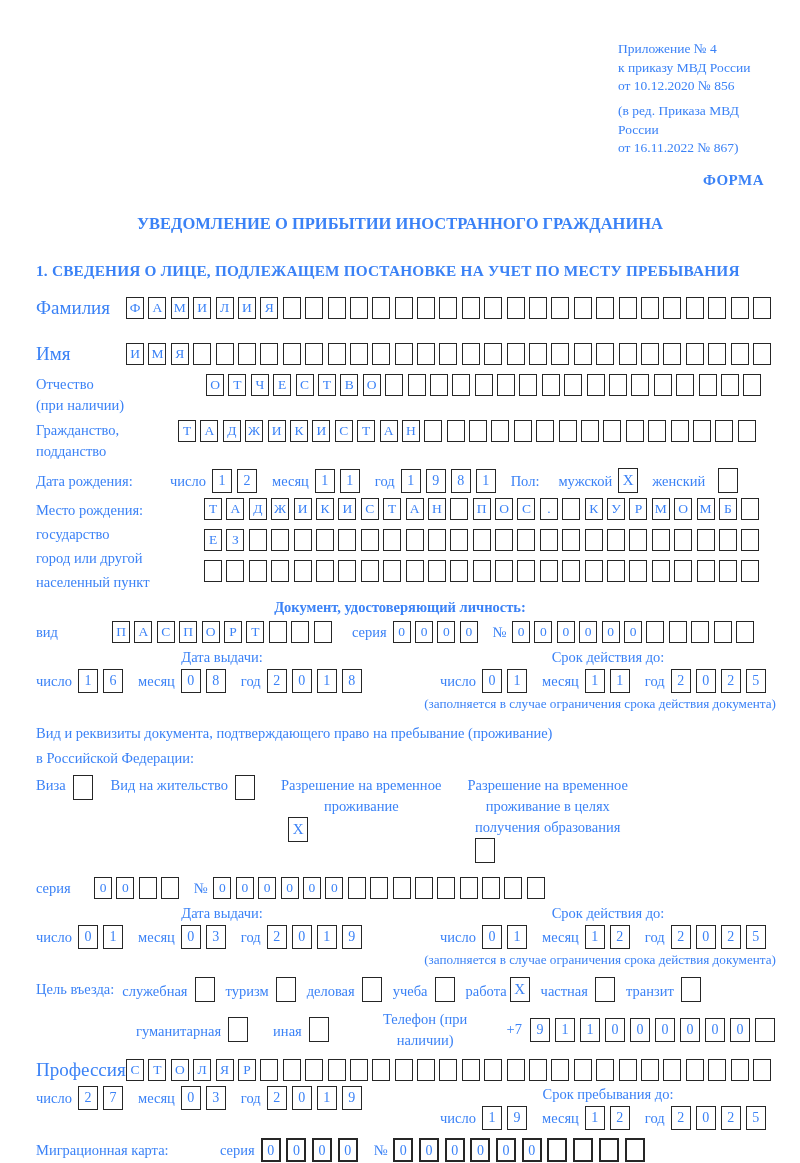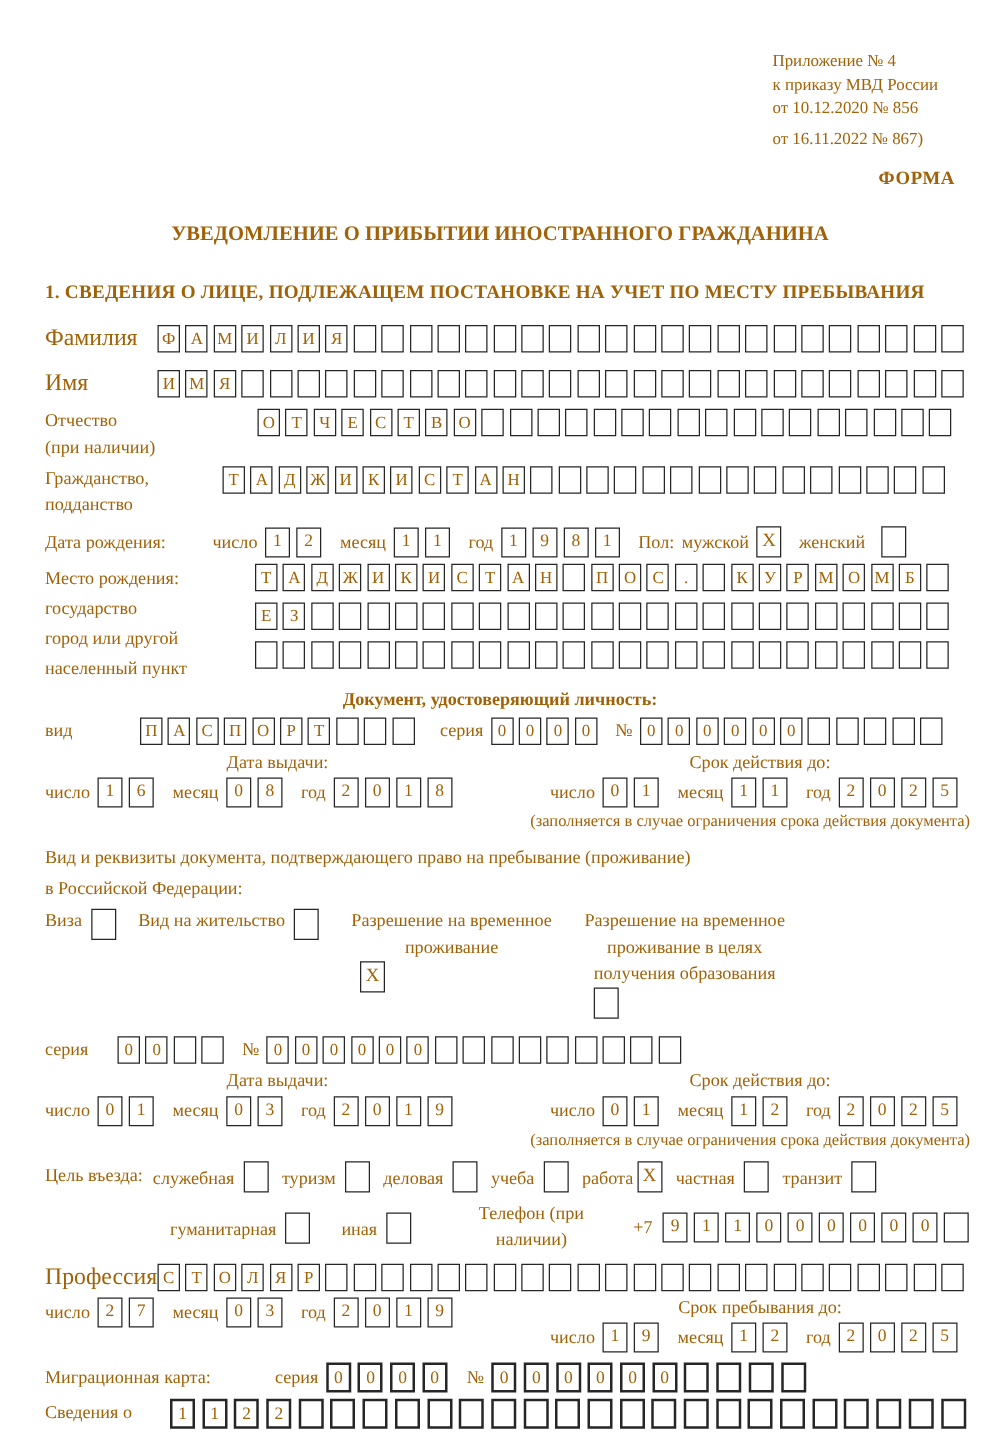--- a/index.html
+++ b/index.html
@@ -2,21 +2,21 @@
 <html><head>
 <meta charset="utf-8">
 <style>
   * { box-sizing: border-box; margin: 0; padding: 0; }
   html, body { background: #ffffff; }
   .page {
     position: relative;
     width: 800px; height: 1163px;
     margin: 0 auto;
     background: #ffffff;
-    color: #a16207;
+    color: #3b82f6;
     font-family: "Liberation Serif", "DejaVu Serif", serif;
     overflow: hidden;
   }
   .appendix { margin: 40px 30px 0 618px; font-size: 13.5px; line-height: 1.38; }
   .appendix-note { margin-top: 6px; }
   .forma { margin: 14px 36px 0 0; text-align: right; font-weight: bold; font-size: 15px; letter-spacing: 0.5px; }
   .title { margin-top: 22px; text-align: center; font-weight: bold; font-size: 16.5px; line-height: 1.55; }
   .uline { display: inline-block; width: 56px; border-bottom: 2px solid #333; margin-left: 10px; vertical-align: baseline; }
   .section { margin: 26px 24px 0 36px; font-weight: bold; font-size: 15.3px; letter-spacing: 0.2px; }
 
@@ -64,20 +64,21 @@
 </head>
 <body>
 
 <div class="page">
 
   <div class="appendix">
     <div>Приложение № 4</div>
     <div>к приказу МВД России</div>
     <div>от 10.12.2020 № 856</div>
     <div class="appendix-note">
+      <div>(в ред. Приказа МВД России</div>
       <div>от 16.11.2022 № 867)</div>
     </div>
   </div>
 
   <div class="forma">ФОРМА</div>
 
   <div class="title">
     <div>УВЕДОМЛЕНИЕ О ПРИБЫТИИ ИНОСТРАННОГО ГРАЖДАНИНА</div>
   </div>
 
@@ -111,21 +112,21 @@
         <span class="cell"></span>
         <span class="cell"></span>
         <span class="cell"></span>
         <span class="cell"></span>
         <span class="cell"></span>
         <span class="cell"></span>
         <span class="cell"></span>
       </div>
   </div>
 
-  <div class="row" style="margin-top:14px;">
+  <div class="row" style="margin-top:24px;">
     <div class="lbl" style="width:90px;">Имя</div>
     <div class="boxes">
         <span class="cell">И</span>
         <span class="cell">М</span>
         <span class="cell">Я</span>
         <span class="cell"></span>
         <span class="cell"></span>
         <span class="cell"></span>
         <span class="cell"></span>
         <span class="cell"></span>
@@ -235,21 +236,21 @@
         <span class="cell">1</span>
       </span>
     <span class="sl">год</span>
     <span class="boxes date">
         <span class="cell">1</span>
         <span class="cell">9</span>
         <span class="cell">8</span>
         <span class="cell">1</span>
       </span>
     <span class="sl">Пол:</span>
-    <span class="sl" style="margin-left:0;">мужской</span>
+    <span class="sl" style="margin-left:13px;">мужской</span>
     <span class="cb" style="margin-left:0;">X</span>
     <span class="sl" style="margin-left:14px;">женский</span>
     <span class="cb"></span>
   </div>
 
   <div class="row" style="margin-top:5px;">
     <div class="lblcol" style="width:168px;">
       <div class="lbl2" style="line-height:24px;">Место рождения:</div>
       <div class="lbl2" style="line-height:24px;">государство</div>
       <div class="lbl2" style="line-height:24px;">город или другой</div>

